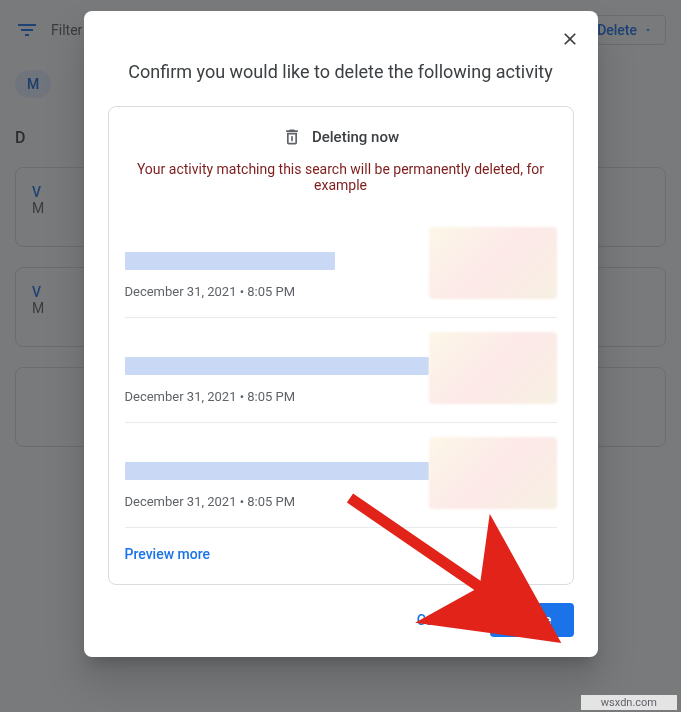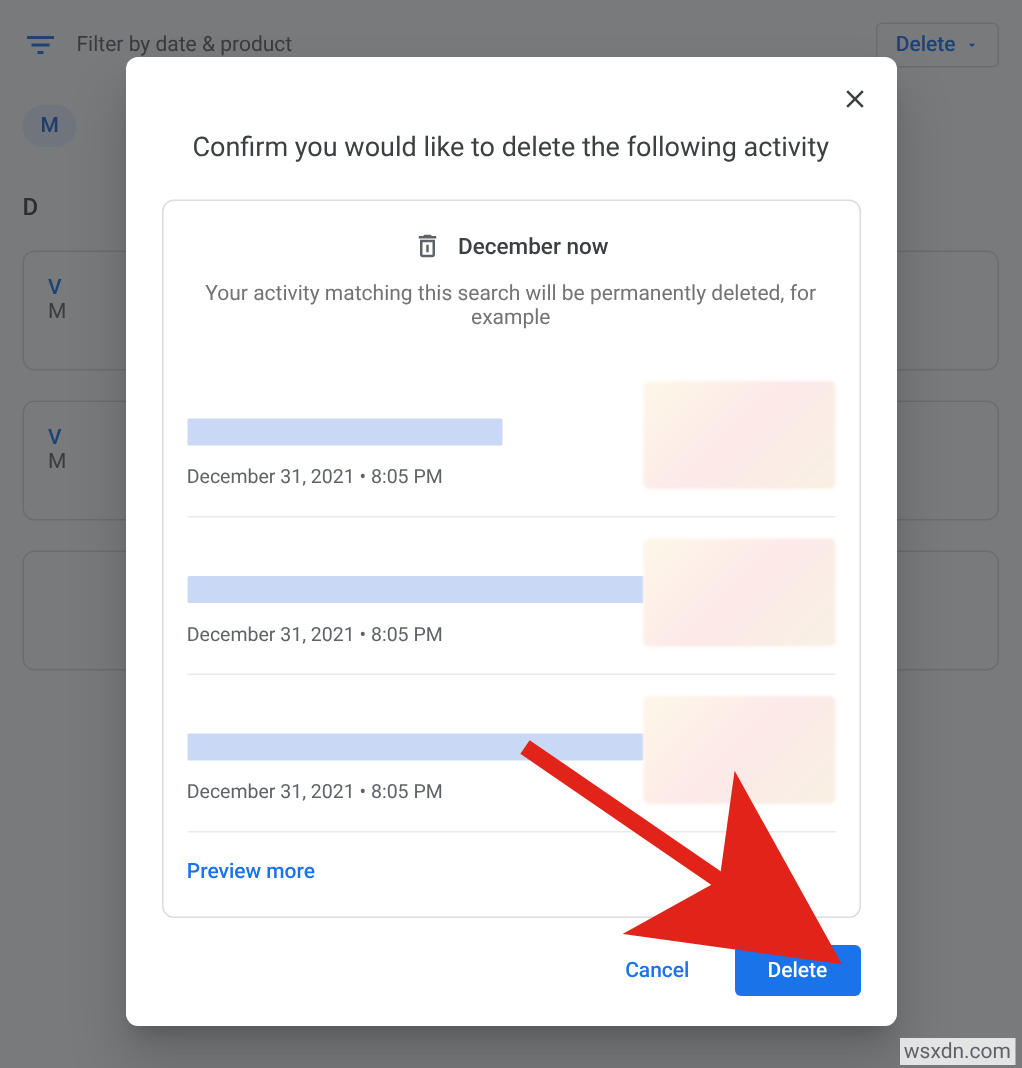--- a/index.html
+++ b/index.html
@@ -67,21 +67,21 @@
       inset: 0;
       background: rgba(32,33,36,0.6);
       display: flex;
       align-items: flex-start;
       justify-content: center;
     }
     .dialog {
       background: #fff;
       border-radius: 8px;
       width: 514px;
-      margin-top: 38px;
+      margin-top: 11px;
       box-shadow: 0 11px 15px -7px rgba(0,0,0,0.2), 0 24px 38px 3px rgba(0,0,0,0.14);
       position: relative;
       padding-bottom: 20px;
     }
     .close-btn {
       position: absolute;
       top: 12px;
       right: 12px;
       width: 32px;
       height: 32px;
@@ -109,21 +109,21 @@
       align-items: center;
       justify-content: center;
       gap: 10px;
       color: #3c4043;
       font-size: 15px;
       font-weight: 500;
     }
     .trash-icon { width: 20px; height: 20px; fill: #5f6368; }
     .sub-text {
       text-align: center;
-      color: #737373;
+      color: #7f1d1d;
       font-size: 14px;
       margin-top: 14px;
       margin-bottom: 20px;
     }
     .activity-item {
       display: flex;
       justify-content: space-between;
       align-items: flex-end;
       padding: 14px 0 18px;
       border-bottom: 1px solid #e8eaed;
@@ -190,24 +190,24 @@
       pointer-events: none;
       left: 330px;
       top: 478px;
       width: 260px;
       height: 175px;
     }
     .watermark {
       position: absolute;
       bottom: 2px;
       right: 4px;
-      font-size: 14px;
+      font-size: 11px;
       color: #5f6368;
       background: rgba(255,255,255,0.8);
-      padding: 1px 3px;
+      padding: 1px 20px;
     }
   </style>
 </head>
 <body>
 
 <div class="bg-page">
   <div class="bg-filter-row">
     <div class="bg-filter-left">
       <svg class="filter-icon-svg" viewBox="0 0 24 24">
           <path d="M10 18h4v-2h-4v2zM3 6v2h18V6H3zm3 7h12v-2H6v2z"></path>
@@ -241,21 +241,21 @@
           <path d="M19 6.41L17.59 5 12 10.59 6.41 5 5 6.41 10.59 12 5 17.59 6.41 19 12 13.41 17.59 19 19 17.59 13.41 12z"></path>
         </svg>
     </div>
     <div class="dialog-title">Confirm you would like to delete the following activity</div>
     <div class="inner-card">
       <div class="deleting-row">
         <svg class="trash-icon" viewBox="0 0 24 24">
             <path d="M6 19c0 1.1.9 2 2 2h8c1.1 0 2-.9 2-2V7H6v12zM8 9h8v10H8V9zm7.5-5l-1-1h-5l-1 1H5v2h14V4h-3.5z"></path>
             <rect x="11" y="11" width="2" height="6"></rect>
           </svg>
-        <span>December now</span>
+        <span>Deleting now</span>
       </div>
       <div class="sub-text">Your activity matching this search will be permanently deleted, for example</div>
 
       <div class="activity-item">
         <div class="activity-left">
           <div class="redact-bar"></div>
           <div class="timestamp">December 31, 2021 • 8:05 PM</div>
         </div>
         <div class="thumb"></div>
       </div>

